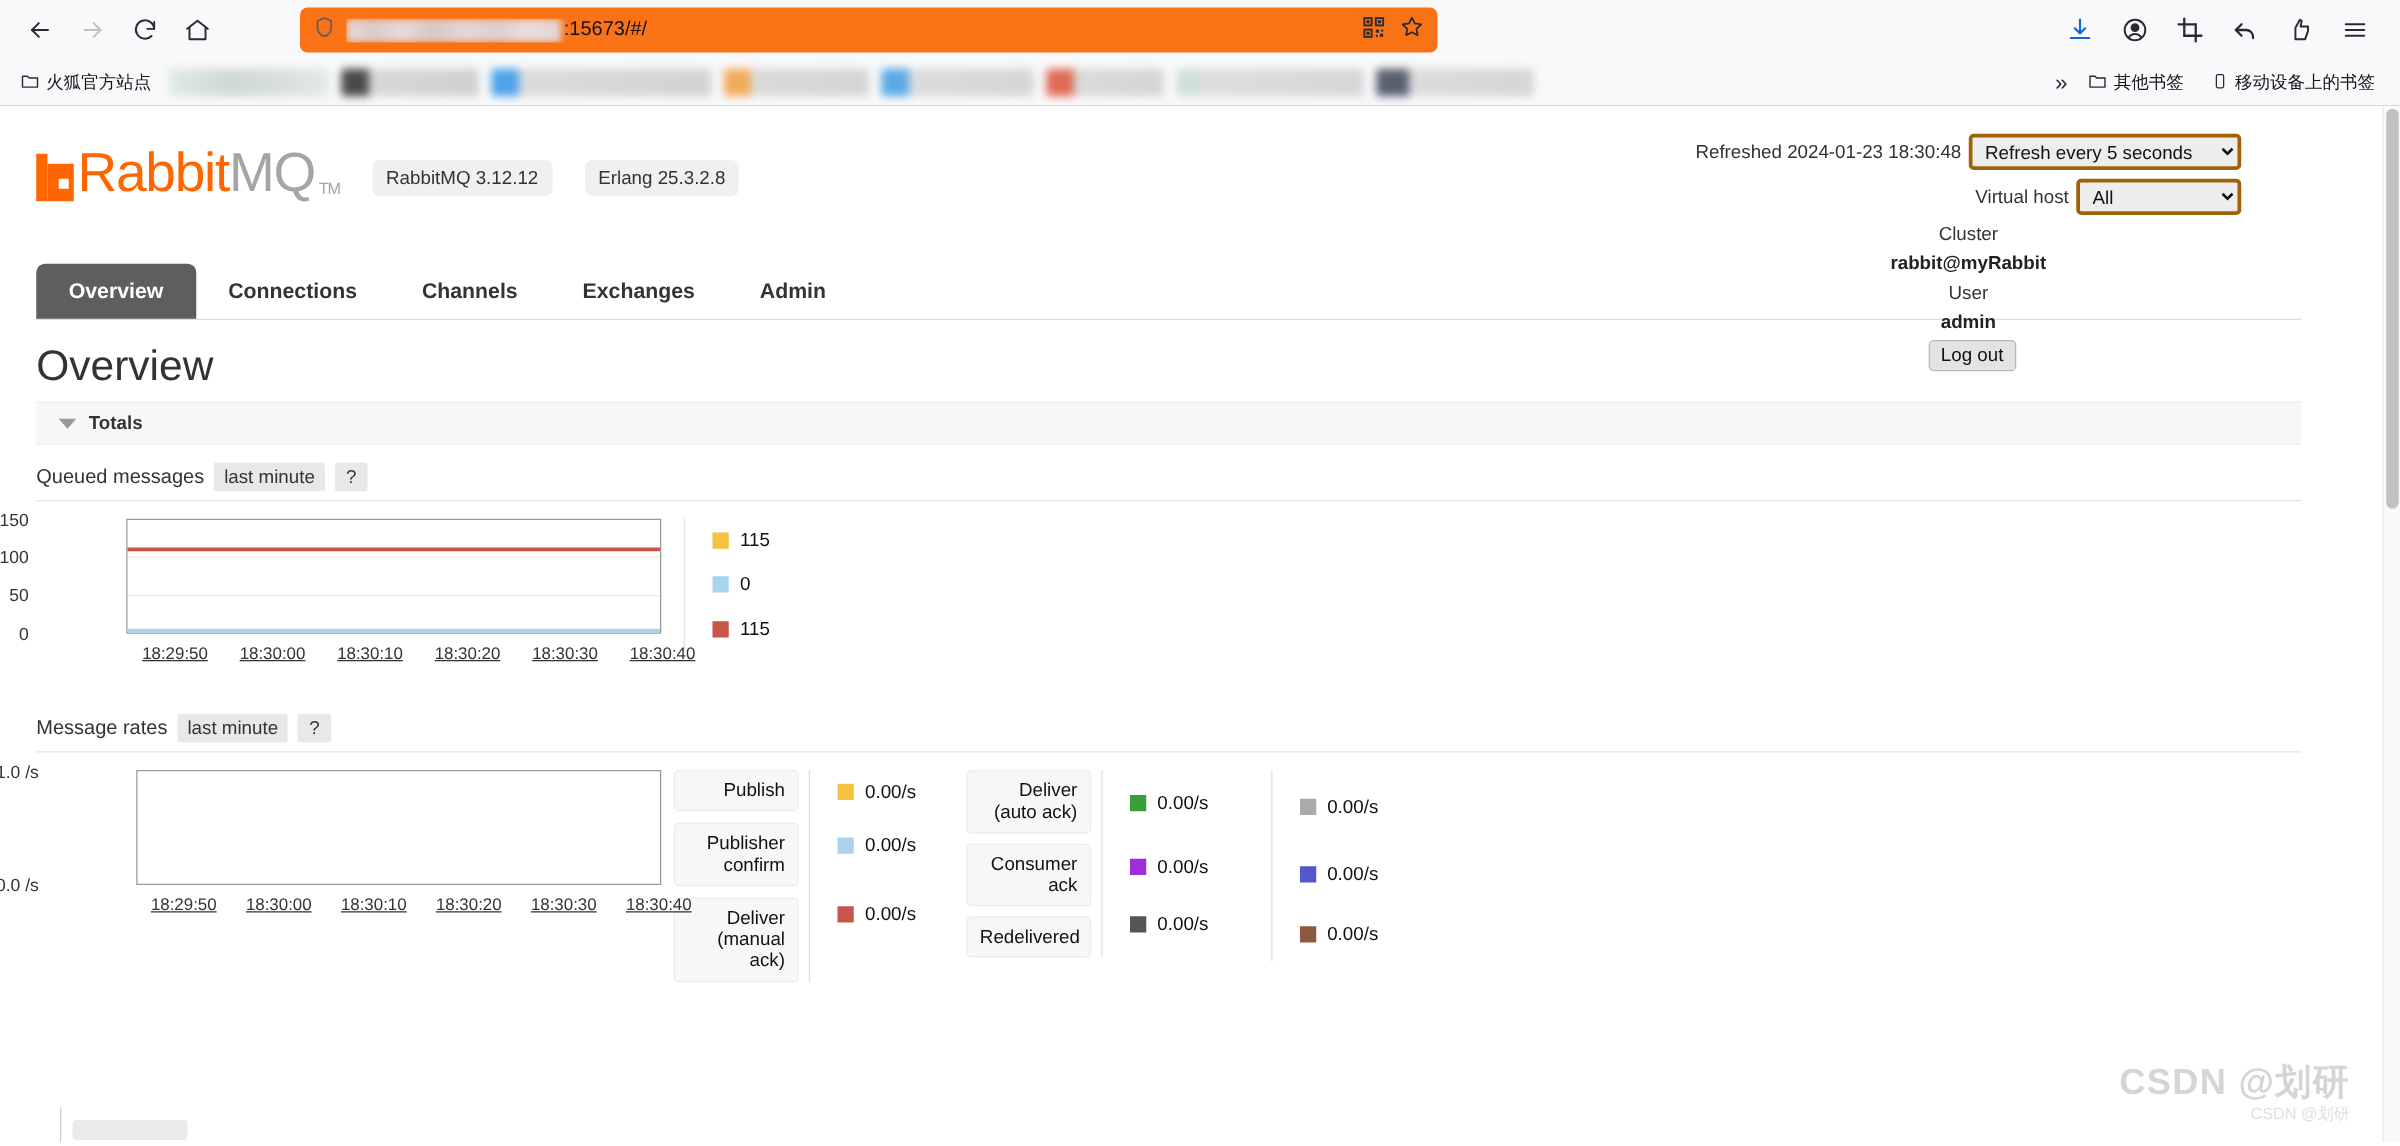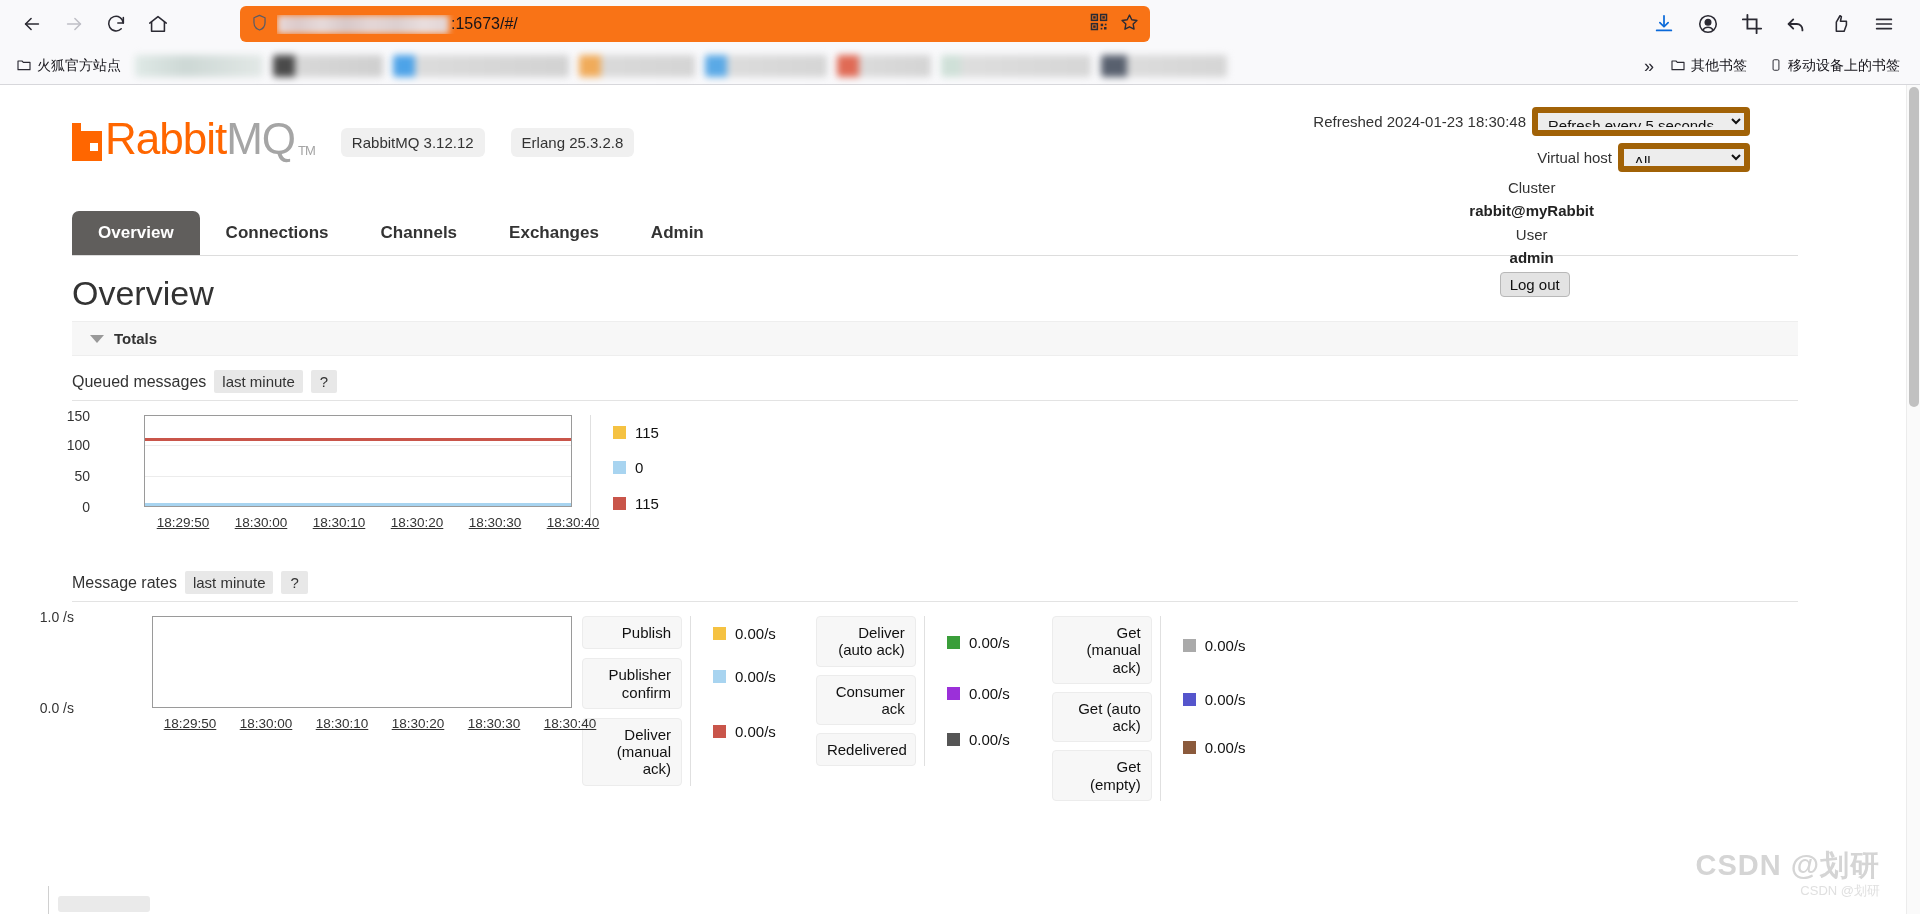--- a/index.html
+++ b/index.html
@@ -109,21 +109,21 @@
   .page {
     position: relative;
     width: 100%;
     height: 829px;
     background: #fff;
     overflow: hidden;
   }
   .page-inner {
     width: 1870px;
     margin: 0;
-    padding: 0 72px;
+    padding: 0 29px;
     position: relative;
   }
 
   .rmq-head {
     position: relative;
     padding-top: 18px;
     height: 118px;
   }
   .logo-row {
     display: flex;
@@ -190,21 +190,21 @@
     justify-content: flex-end;
     gap: 6px;
     margin-bottom: 7px;
     white-space: nowrap;
   }
   .refresh-label { color: #333; }
   select.rmq-select {
     font-family: "Liberation Sans", sans-serif;
     font-size: 15px;
     padding: 3px 6px;
-    border: 6px solid #a16207;
+    border: 3px solid #a16207;
     border-radius: 4px;
     background: #ededed;
     color: #111;
     height: 29px;
   }
   #refresh-select { width: 218px; }
   #vhost-select { width: 132px; }
   .cluster-row, .user-row { font-size: 15px; color: #333; flex-direction: column; }
   .bold { font-weight: bold; color: #222; }
   .logout-btn {
@@ -297,21 +297,21 @@
   }
   .gridline {
     position: absolute;
     left: 0; right: 0;
     height: 1px;
     background: #ececec;
   }
   .dataline { position: absolute; left: 0; right: 0; height: 3px; }
   .ytick {
     position: absolute;
-    right: 492px;
+    right: 516px;
     font-size: 14px;
     color: #333;
     text-align: right;
     white-space: nowrap;
   }
   .xticks {
     position: absolute;
     left: 72px;
     display: flex;
     font-size: 13.5px;
@@ -726,25 +726,20 @@
               <span>0.00/s</span>
             </div>
             <div class="lg-val" style="height:42px;">
               <span class="swatch" style="background:#555555;"></span>
               <span>0.00/s</span>
             </div>
           </div>
         </div>
 
         <div class="legend-group" style="margin-left:42px;border-left:none;">
-          <div class="legend-labels">
-            <div class="lg-label" style="margin-bottom:8px;">Get (manual ack)</div>
-            <div class="lg-label" style="margin-bottom:8px;">Get (auto ack)</div>
-            <div class="lg-label">Get (empty)</div>
-          </div>
           <div class="lg-sep"></div>
           <div class="legend-col">
             <div class="lg-val" style="height:58px;">
               <span class="swatch" style="background:#aaaaaa;"></span>
               <span>0.00/s</span>
             </div>
             <div class="lg-val" style="height:51px;">
               <span class="swatch" style="background:#5555cc;"></span>
               <span>0.00/s</span>
             </div>

